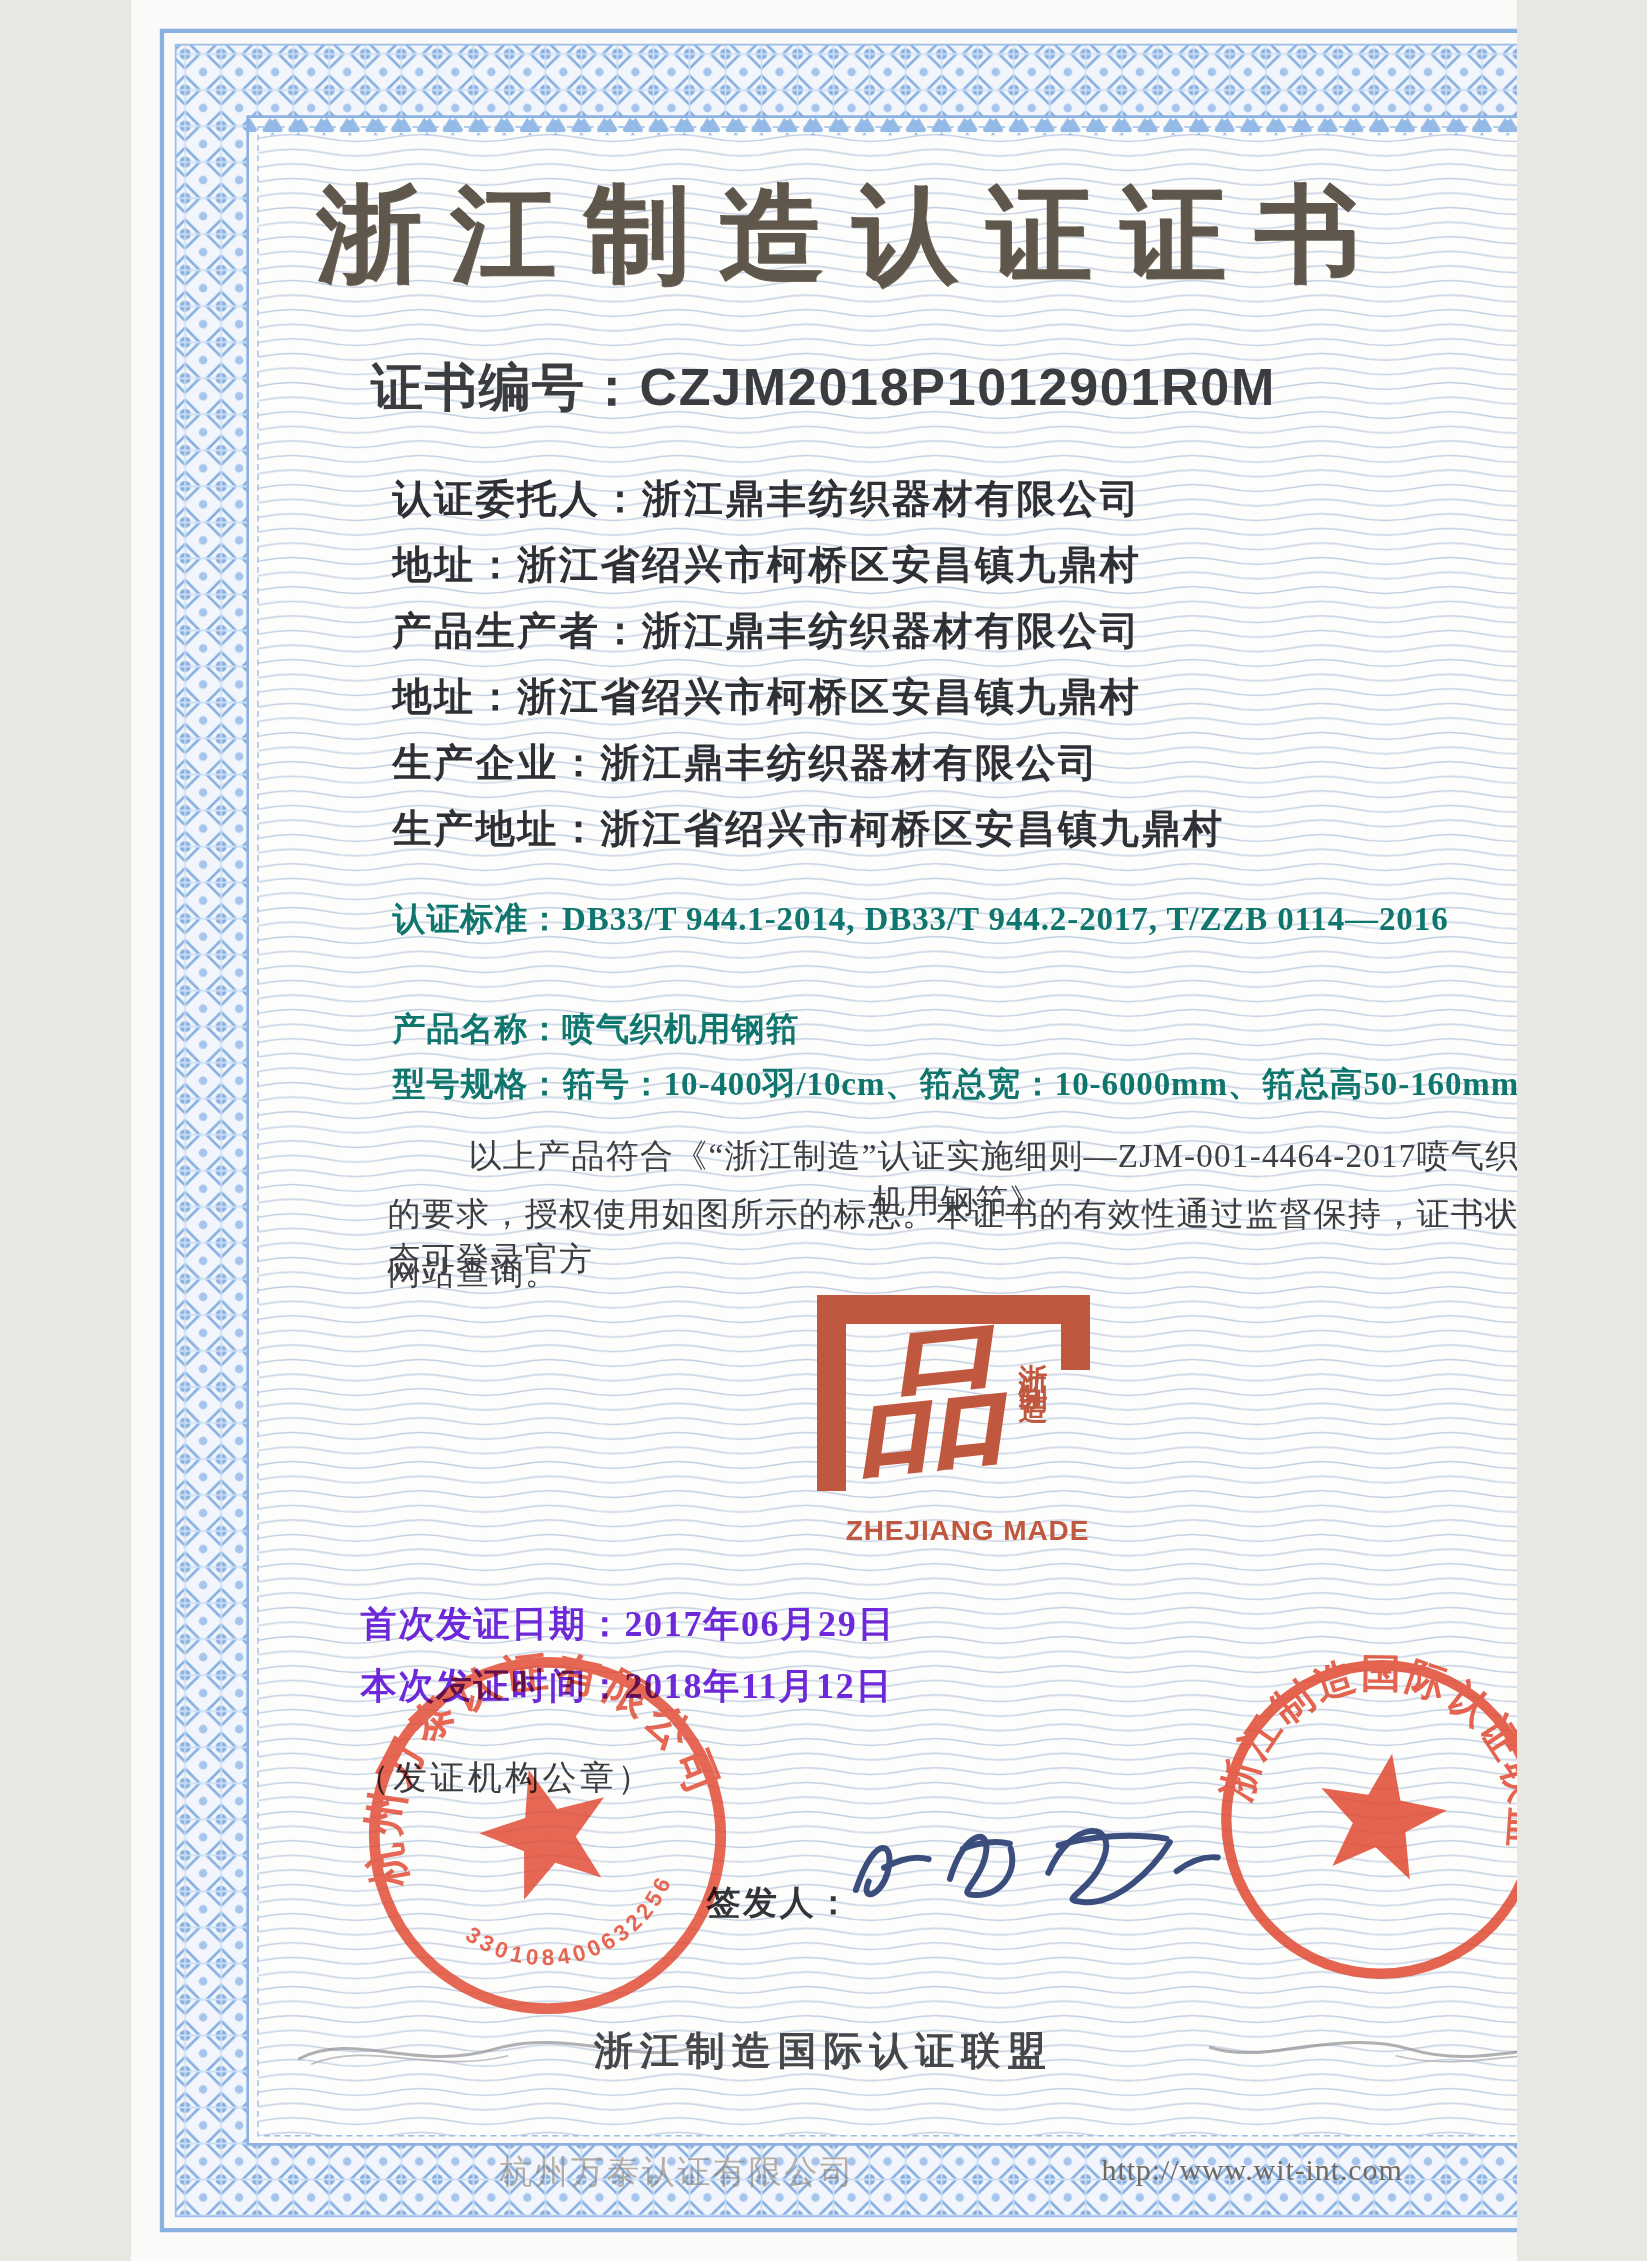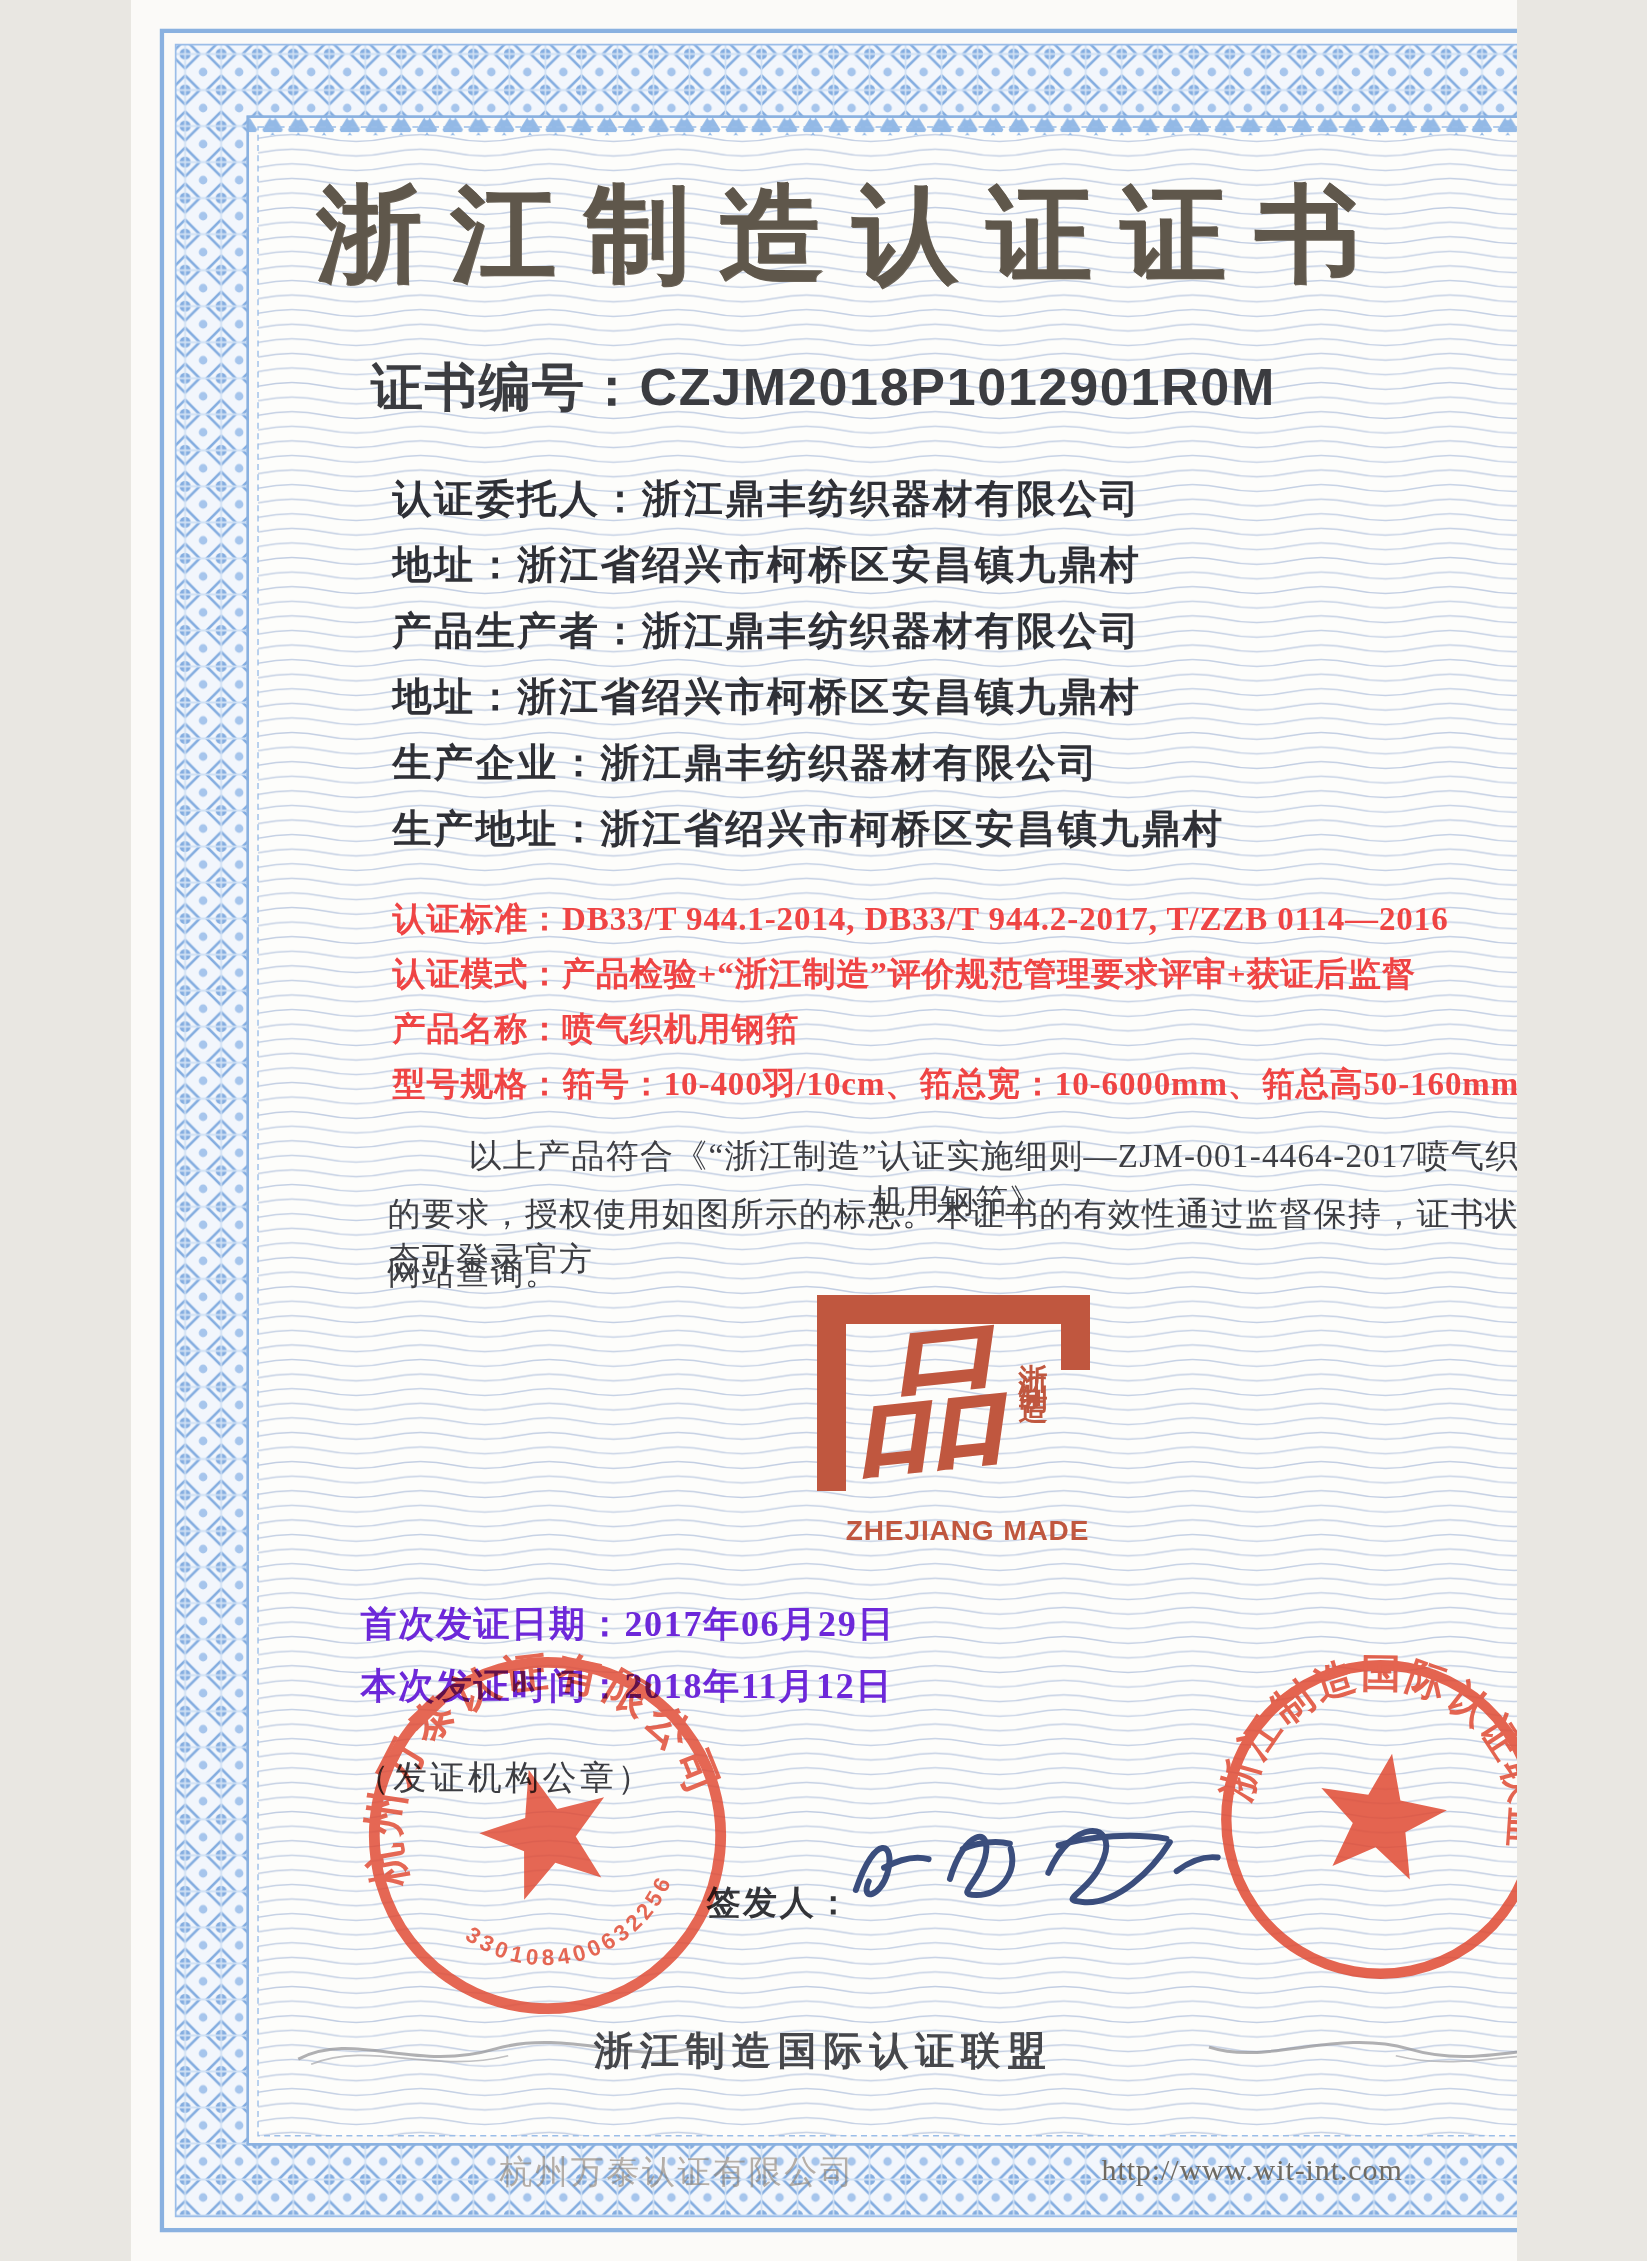--- a/index.html
+++ b/index.html
@@ -20,21 +20,21 @@
     font-family:"DejaVu Serif","Liberation Serif",serif;
     text-shadow:0.9px 0.9px 0 #6b6358;
   }
   .certno{
     top:353px;left:0;width:100%;text-align:center;
     font-family:"Liberation Sans","DejaVu Sans",sans-serif;
     font-size:52px;font-weight:700;color:#3b3c40;letter-spacing:1.7px;
   }
   .line{white-space:nowrap;text-align:right;}
   .info-line{left:262px;font-size:39px;font-weight:700;color:#2f3036;letter-spacing:2.6px;}
-  .detail-line{left:262px;font-size:33px;font-weight:600;color:#ef4444;letter-spacing:0.9px;}
+  .detail-line{left:262px;font-size:33px;font-weight:600;color:#0f766e;letter-spacing:0.9px;}
   .stmt-line{left:257px;width:1141px;font-size:33px;font-weight:500;color:#3d3e43;letter-spacing:1.3px;}
   .stmt-indent{text-indent:72px;text-align:center;}
   .date-line{left:230px;font-size:36px;font-weight:600;color:#6d28d9;letter-spacing:1.7px;margin-top:17px;}
   .seal-note{left:225px;top:1755px;font-size:34px;font-weight:500;color:#3c3d42;letter-spacing:3.4px;}
   .issuer-label{left:576px;top:1880px;font-size:34px;font-weight:600;color:#333438;letter-spacing:2.6px;}
 
   
   .logo{left:686px;top:1295px;width:273px;height:254px;}
   .logo .bar{position:absolute;background:#c0573f;}
   .logo .bar-top{left:0;top:0;width:273px;height:29px;}
@@ -125,21 +125,20 @@
     <div class="abs certno">证书编号：CZJM2018P1012901R0M</div>
 
     <div class="abs line info-line" style="top:472px"><span>认证委托人：</span><span>浙江鼎丰纺织器材有限公司</span></div>
     <div class="abs line info-line" style="top:538px"><span>地址：</span><span>浙江省绍兴市柯桥区安昌镇九鼎村</span></div>
     <div class="abs line info-line" style="top:604px"><span>产品生产者：</span><span>浙江鼎丰纺织器材有限公司</span></div>
     <div class="abs line info-line" style="top:670px"><span>地址：</span><span>浙江省绍兴市柯桥区安昌镇九鼎村</span></div>
     <div class="abs line info-line" style="top:736px"><span>生产企业：</span><span>浙江鼎丰纺织器材有限公司</span></div>
     <div class="abs line info-line" style="top:802px"><span>生产地址：</span><span>浙江省绍兴市柯桥区安昌镇九鼎村</span></div>
 
     <div class="abs line detail-line" style="top:897px"><span>认证标准：</span><span>DB33/T 944.1-2014, DB33/T 944.2-2017, T/ZZB 0114—2016</span></div>
-    <div class="abs line detail-line" style="top:952px"><span>认证模式：</span><span>产品检验+“浙江制造”评价规范管理要求评审+获证后监督</span></div>
     <div class="abs line detail-line" style="top:1007px"><span>产品名称：</span><span>喷气织机用钢筘</span></div>
     <div class="abs line detail-line" style="top:1062px"><span>型号规格：</span><span>筘号：10-400羽/10cm、筘总宽：10-6000mm、筘总高50-160mm</span></div>
 
     <div class="abs stmt-line stmt-indent" style="top:1134px">以上产品符合《“浙江制造”认证实施细则—ZJM-001-4464-2017喷气织机用钢筘》</div>
     <div class="abs stmt-line" style="top:1192px">的要求，授权使用如图所示的标志。本证书的有效性通过监督保持，证书状态可登录官方</div>
     <div class="abs stmt-line" style="top:1251px">网站查询。</div>
 
     <div class="abs logo">
       <div class="bar bar-top"></div>
       <div class="bar bar-left"></div>

